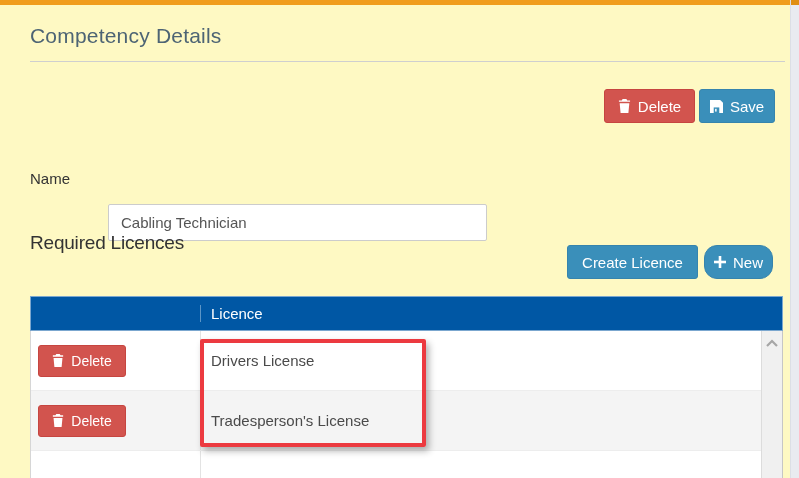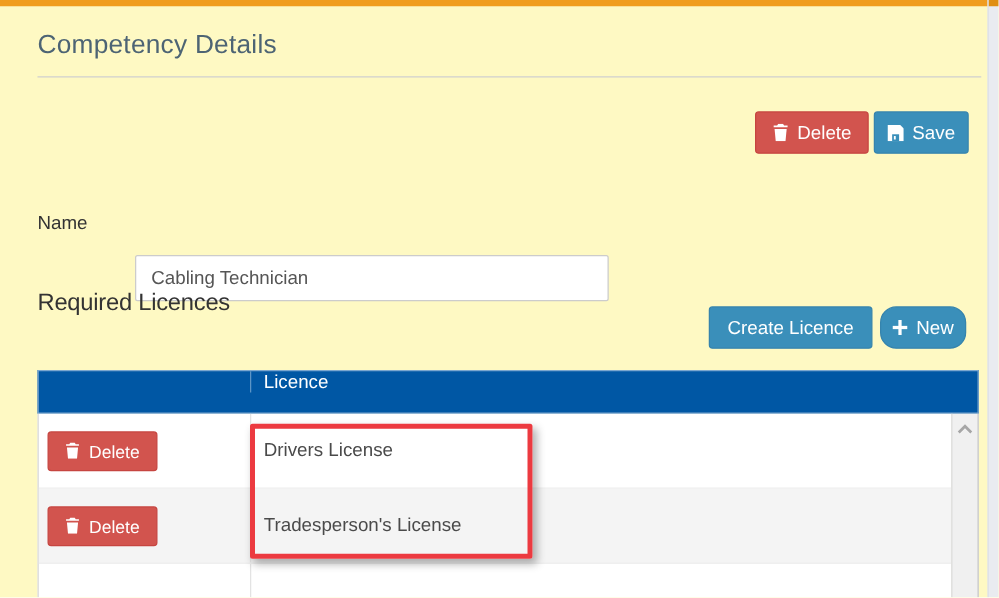--- a/index.html
+++ b/index.html
@@ -83,21 +83,21 @@
   }
   .btn-create { left: 567px; top: 245px; width: 131px; height: 34px; }
   .btn-new    { left: 704px; top: 245px; width: 69px;  height: 34px; border-radius: 13px; }
 
   
   .grid-header {
     position: absolute; left: 30px; top: 296px;
     width: 753px; height: 35px;
     background: #0057a4;
     border: 1px solid #7ba7cf;
-    display: flex; align-items: flex-start;
+    display: flex; align-items: center;
   }
   .grid-header .hcell { display: flex; align-items: center; }
   .hcell-actions { width: 169px; }
   .hcell-licence { flex: 1; border-left: 1px solid #5c95c6; padding-left: 10px; }
   .hcell-scroll  { width: 21px; border-left: 1px solid #5c95c6; }
   .grid-header .hlabel { color: #ffffff; font-size: 15px; }
 
   .grid-body {
     position: absolute; left: 30px; top: 331px;
     width: 731px; height: 147px;

